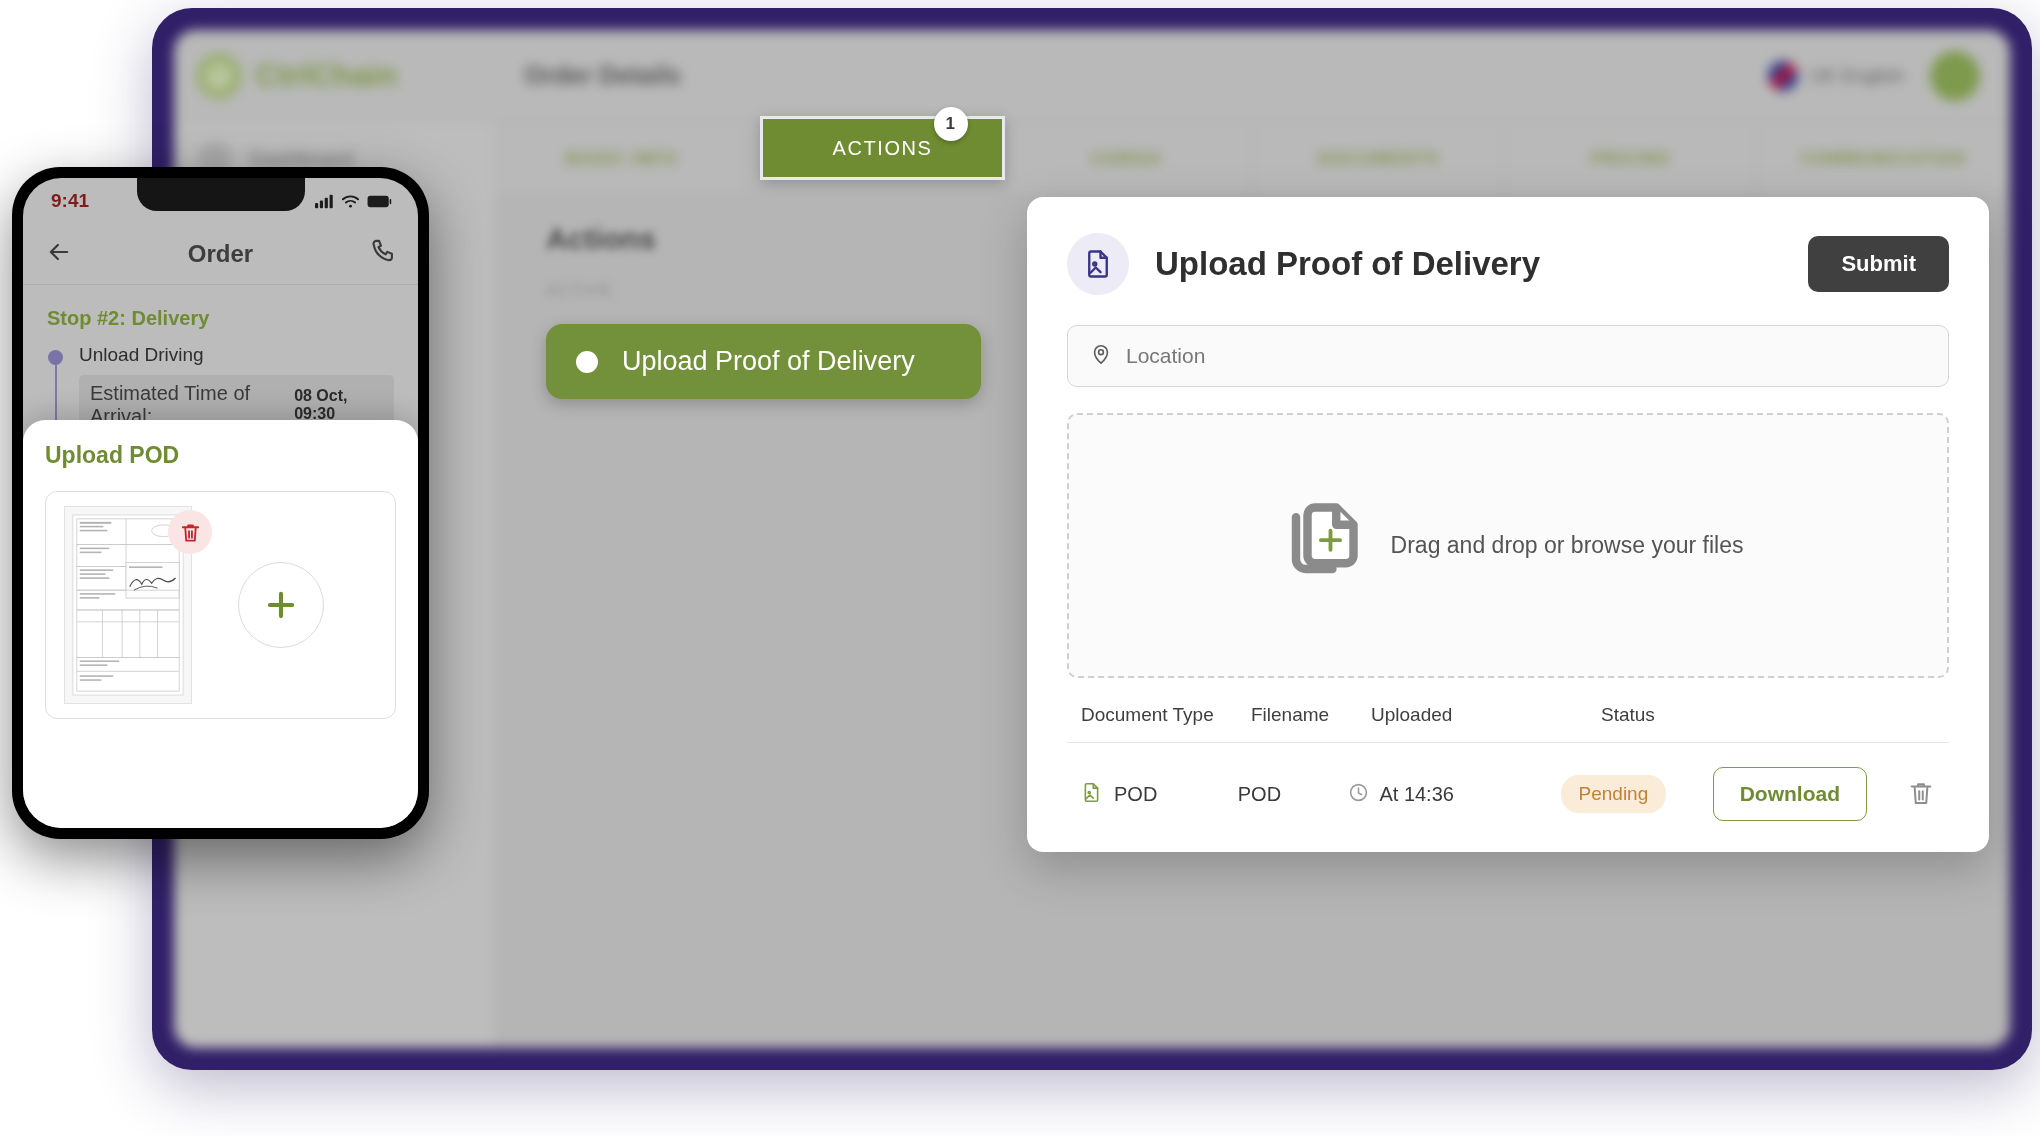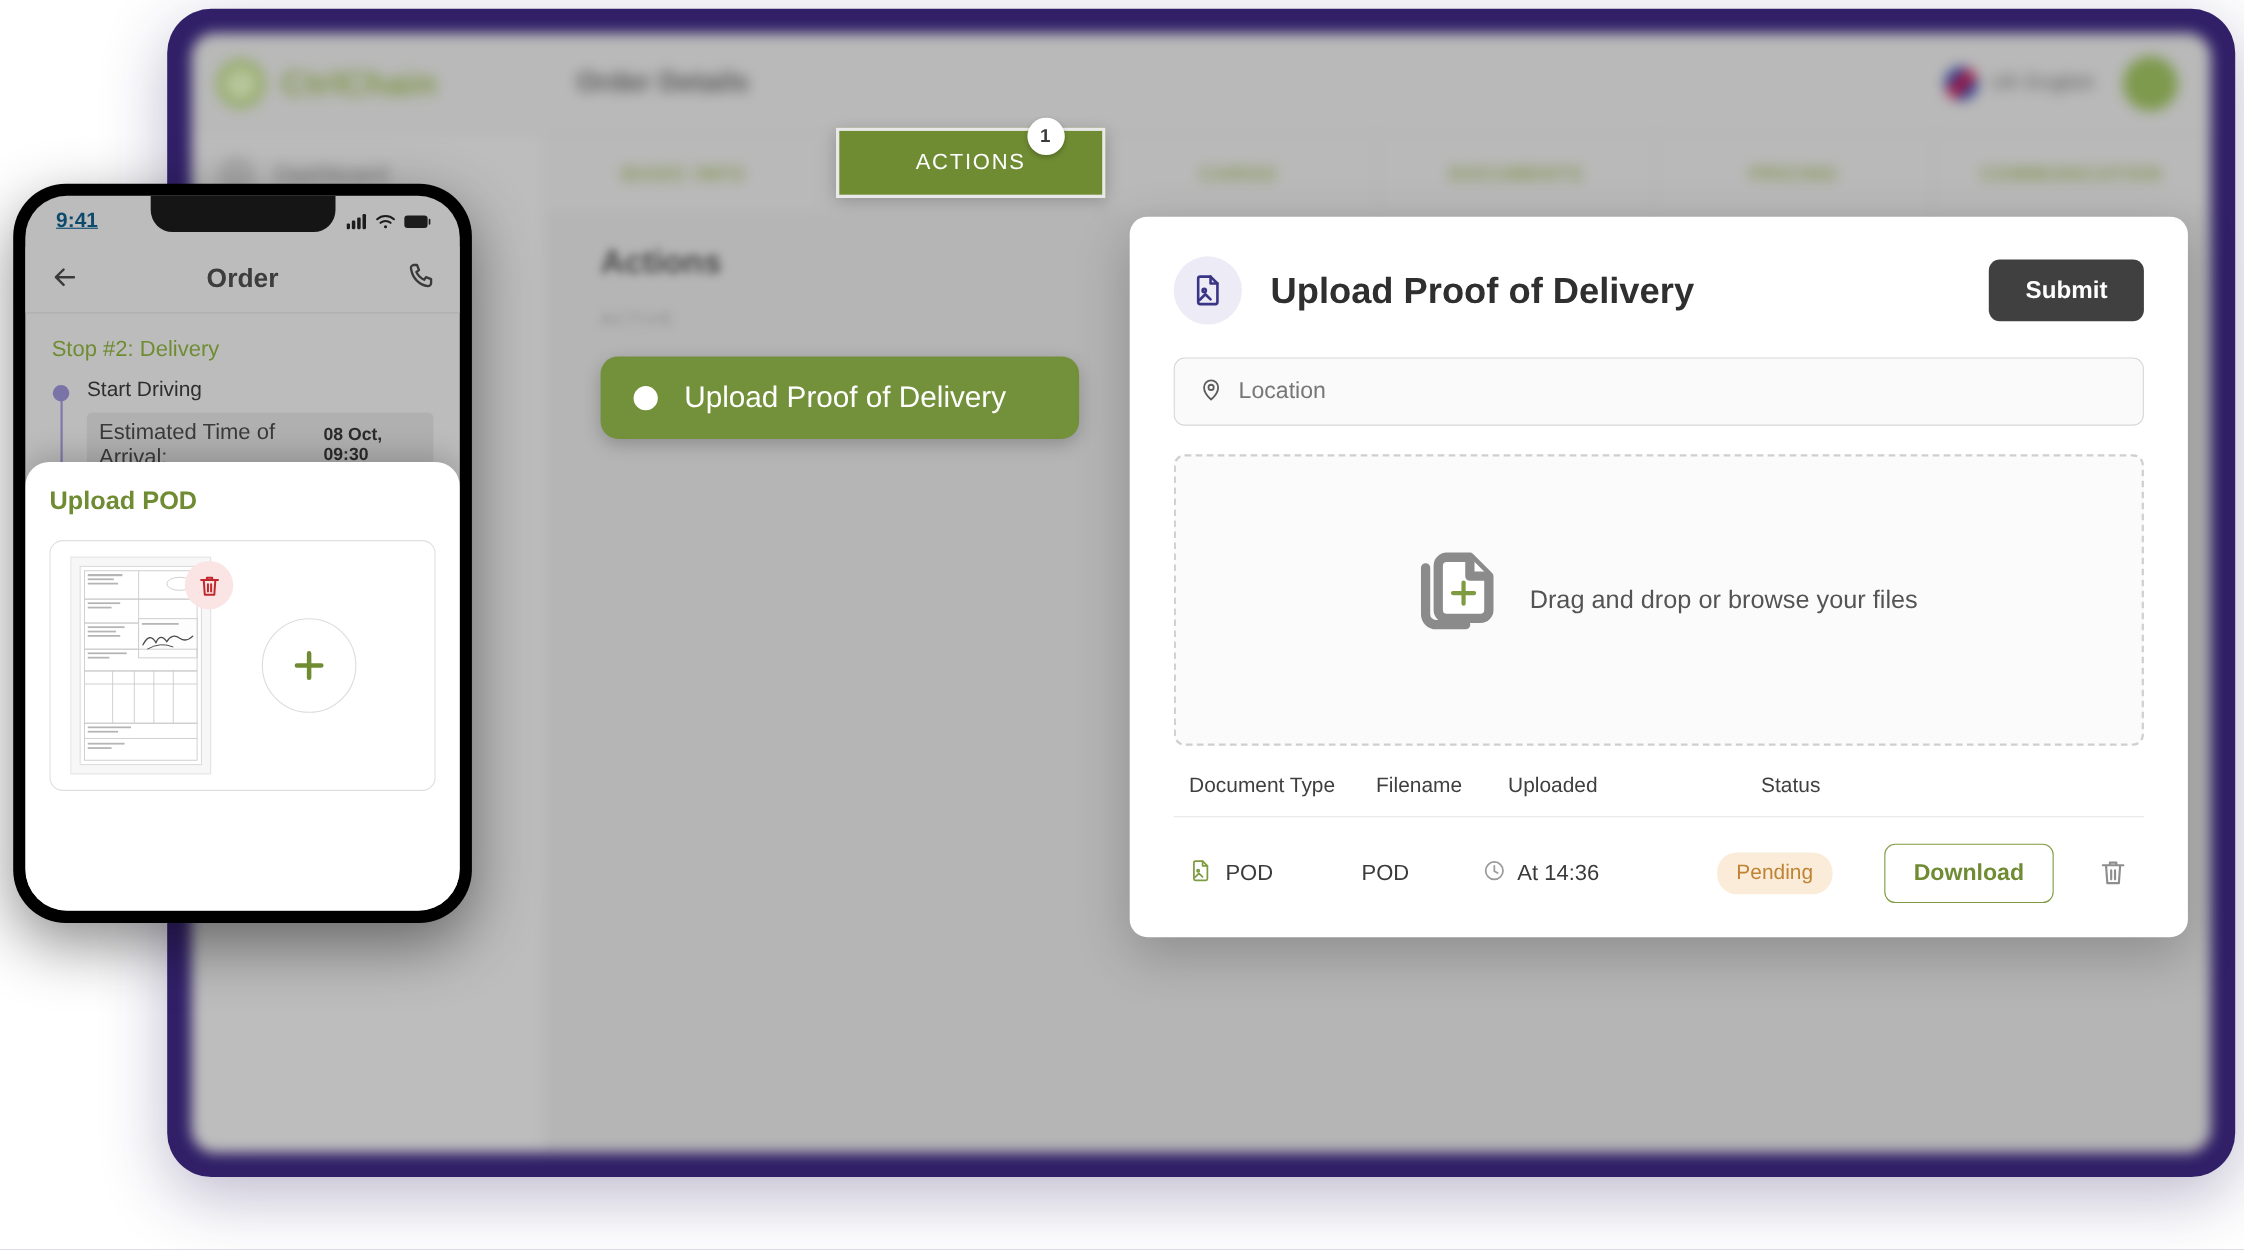--- a/index.html
+++ b/index.html
@@ -174,32 +174,32 @@
   }
   .notch {
     position:absolute; left:50%; transform:translateX(-50%); top:0;
     width:168px;height:33px; background:#151515;
     border-bottom-left-radius:20px;border-bottom-right-radius:20px; z-index:4;
   }
   .statusbar {
     height:46px; display:flex; align-items:center; justify-content:space-between;
     padding:0 26px 0 28px; position:relative; z-index:3;
   }
-  .sb-time { font-size:19px; font-weight:700; color:#0c4a6e;text-decoration:underline; }
+  .sb-time { font-size:19px; font-weight:700; color:#7f1d1d; }
   .sb-right { display:flex; align-items:center; gap:7px; }
   .sb-right svg { height:15px; }
   .navbar {
     height:60px; display:flex; align-items:center; padding:0 22px;
     background:#bcbcbc;
   }
   .navbar svg { width:28px;height:28px; }
   .nav-title { flex:1; text-align:center; font-size:24px; font-weight:700; color:#3d3d3d; }
   .phone-body { padding:0; position:relative; height:calc(100% - 106px); }
   .body-top { border-top:1px solid #adadad; padding:22px 24px 0; }
-  .stop-title { color:#6f8c33; font-size:20px; font-weight:400; margin-bottom:14px; }
+  .stop-title { color:#6f8c33; font-size:20px; font-weight:700; margin-bottom:14px; }
 
   .tl-item { position:relative; padding-left:32px; }
   .tl-line { position:absolute; left:8px; top:12px; bottom:-8px; width:2px; background:#7f79ab; }
   .tl-dot {
     position:absolute; left:1px; top:6px; width:15px;height:15px;border-radius:50%;
     background:#7a73a8;
   }
   .tl-dot.hollow { background:#fff; border:2.5px solid #7a73a8; }
   .tl-label { font-size:19px; color:#2e2e2e; margin-bottom:9px; }
   .tl-row {
@@ -430,21 +430,21 @@
         </span>
       </div>
 
       <div class="phone-body">
         <div class="body-top">
           <div class="stop-title">Stop #2: Delivery</div>
 
           <div class="tl-item">
             <span class="tl-line"></span>
             <span class="tl-dot"></span>
-            <div class="tl-label">Start Driving</div>
+            <div class="tl-label">Unload Driving</div>
             <div class="tl-row">
               <span class="tl-k">Estimated Time of Arrival:</span>
               <span class="tl-v">08 Oct, 09:30</span>
             </div>
           </div>
 
           <div class="tl-item">
             <span class="tl-line"></span>
             <span class="tl-dot"></span>
             <div class="tl-label">Arrived at Delivery</div>

